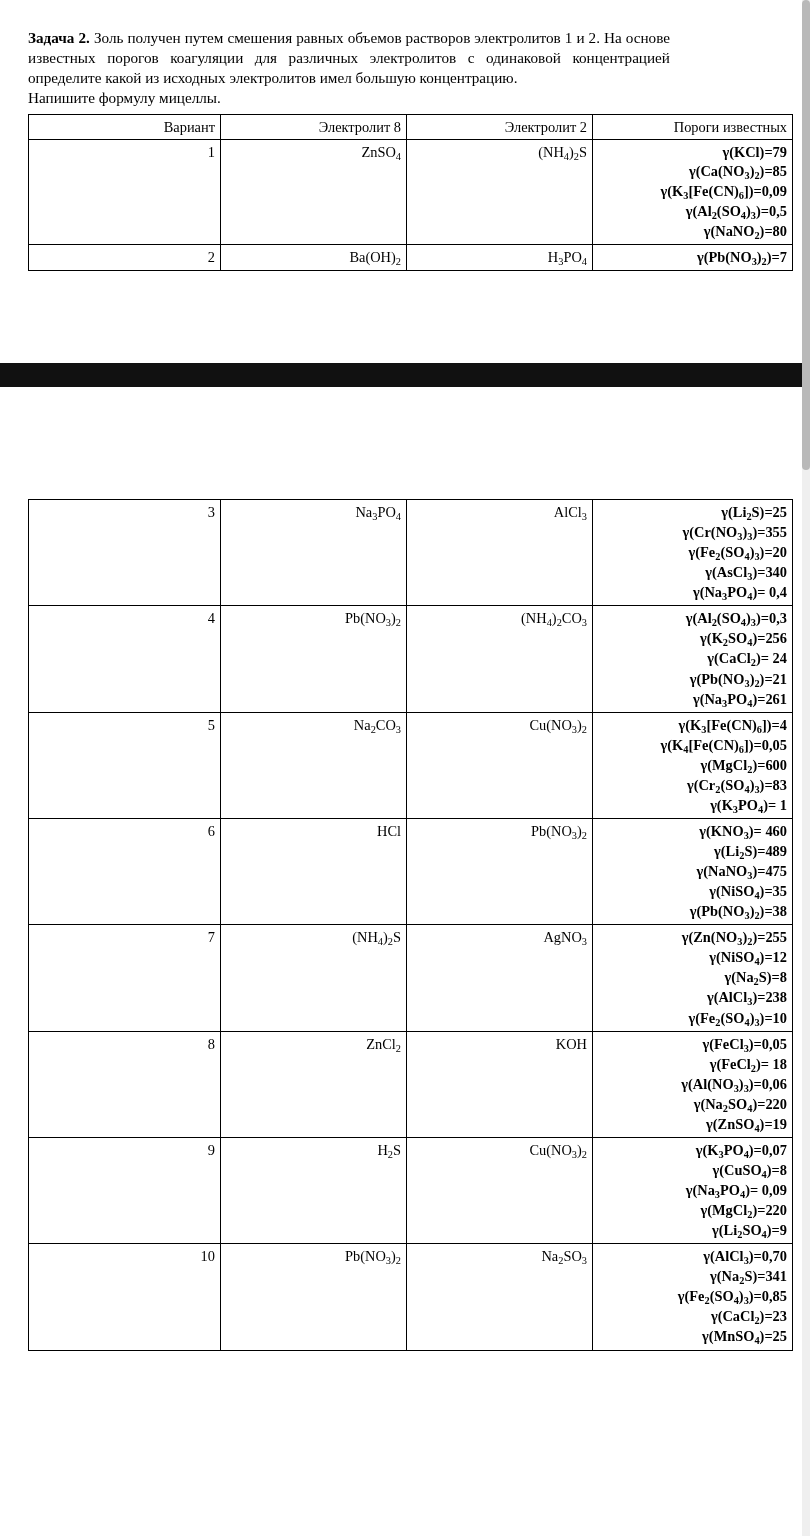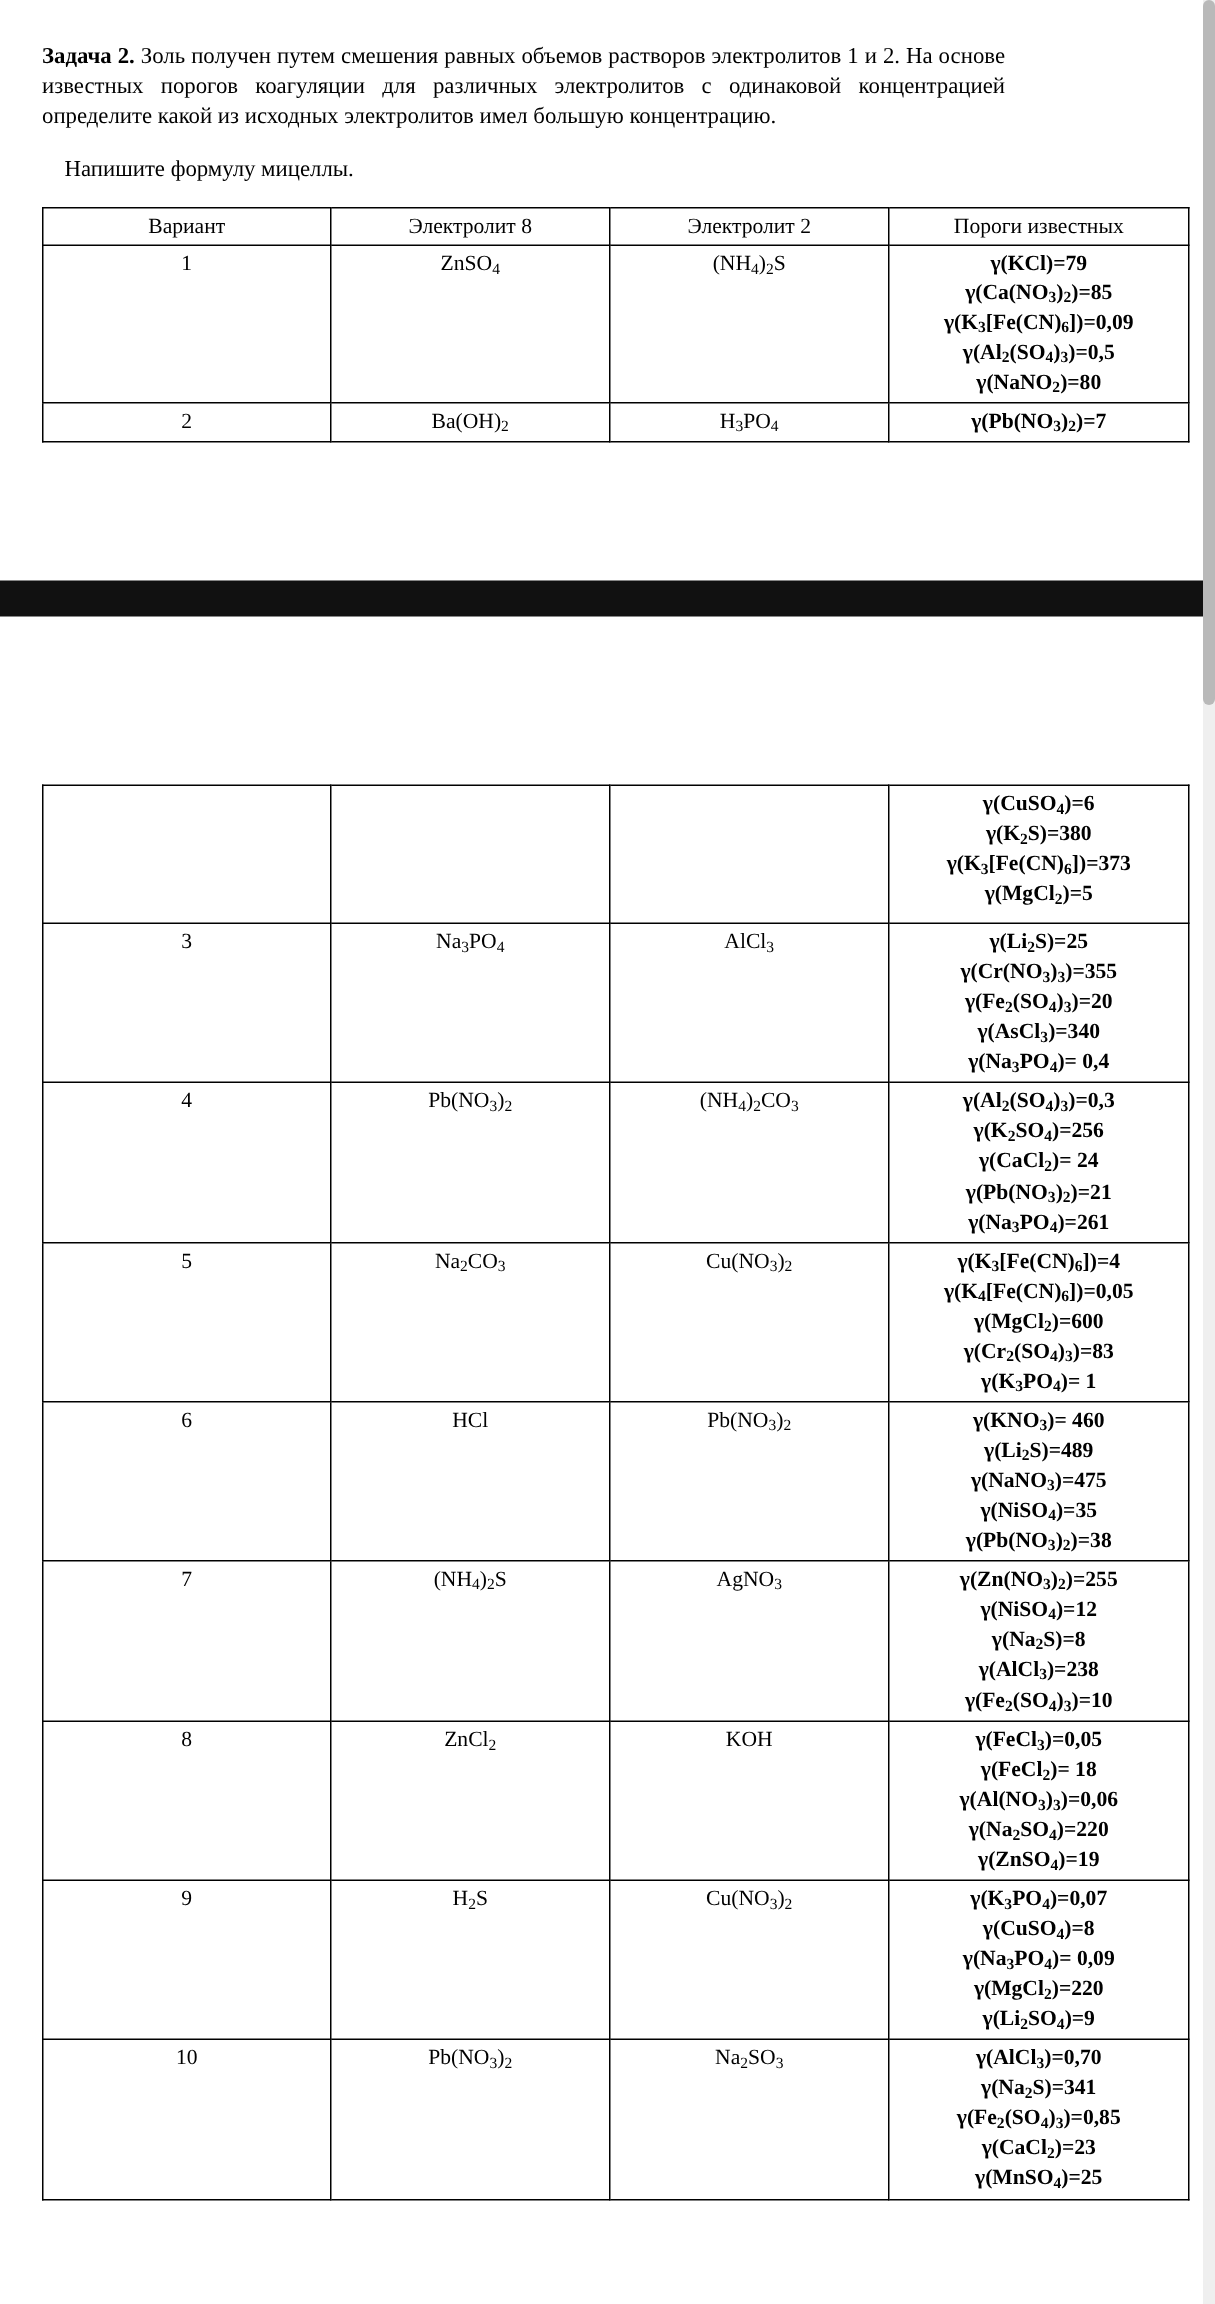--- a/index.html
+++ b/index.html
@@ -26,35 +26,35 @@
     line-height: 1.32;
     text-align: justify;
     margin: 0;
   }
   .task-text b {
     font-weight: bold;
   }
   .task-line2 {
     font-size: 15.2px;
     line-height: 1.32;
-    margin: 15px;
+    margin: 0;
   }
   table.grid {
     border-collapse: collapse;
     table-layout: fixed;
     width: 764px;
     margin: 6px 0 0 0;
   }
   table.grid td, table.grid th {
     border: 1px solid #000000;
     vertical-align: top;
     padding: 3px 5px 2px 5px;
     font-size: 14.4px;
     line-height: 1.3;
-    text-align: center;
+    text-align: right;
     font-weight: normal;
   }
   .col-variant { width: 192px; }
   .col-el1 { width: 186px; }
   .col-el2 { width: 186px; }
   .col-thr { width: 200px; }
 
   .cellline { white-space: nowrap; font-weight: bold; }
   sub { font-size: 0.72em; vertical-align: -0.25em; }
 
@@ -143,31 +143,20 @@
   <div class="lower-block">
     <table class="grid">
       <colgroup>
         <col class="col-variant">
           <col class="col-el1">
           <col class="col-el2">
           <col class="col-thr">
       </colgroup>
       <tbody>
           <tr class="row-tall">
-            <td></td>
-            <td></td>
-            <td></td>
-            <td>
-              <div class="cellline">γ(CuSO<sub>4</sub>)=6</div>
-              <div class="cellline">γ(K<sub>2</sub>S)=380</div>
-              <div class="cellline">γ(K<sub>3</sub>[Fe(CN)<sub>6</sub>])=373</div>
-              <div class="cellline">γ(MgCl<sub>2</sub>)=5</div>
-            </td>
-          </tr>
-          <tr class="row-tall">
             <td>3</td>
             <td>Na<sub>3</sub>PO<sub>4</sub></td>
             <td>AlCl<sub>3</sub></td>
             <td>
               <div class="cellline">γ(Li<sub>2</sub>S)=25</div>
               <div class="cellline">γ(Cr(NO<sub>3</sub>)<sub>3</sub>)=355</div>
               <div class="cellline">γ(Fe<sub>2</sub>(SO<sub>4</sub>)<sub>3</sub>)=20</div>
               <div class="cellline">γ(AsCl<sub>3</sub>)=340</div>
               <div class="cellline">γ(Na<sub>3</sub>PO<sub>4</sub>)= 0,4</div>
             </td>

